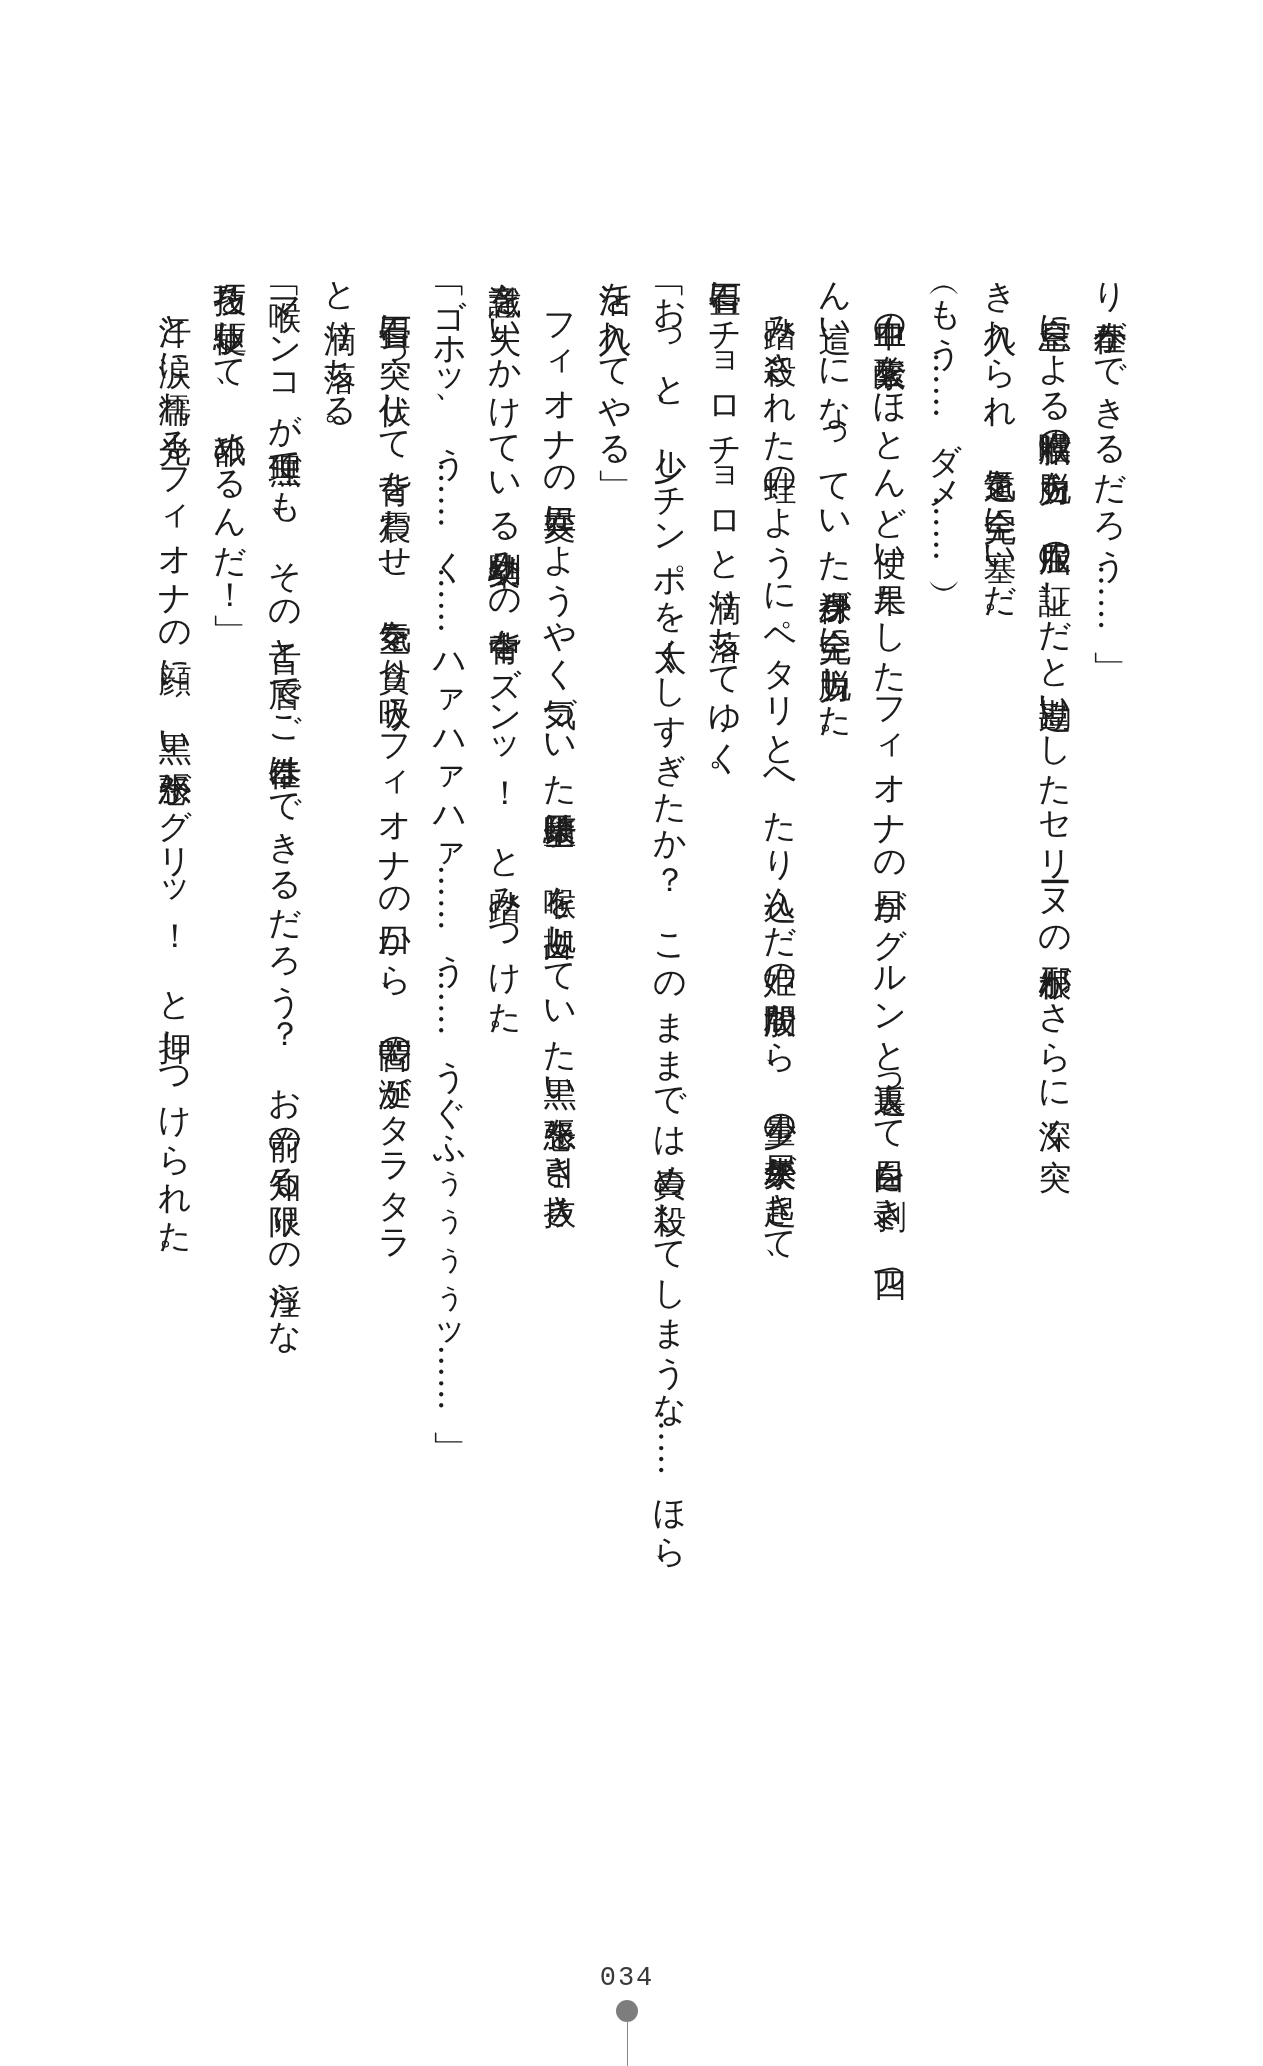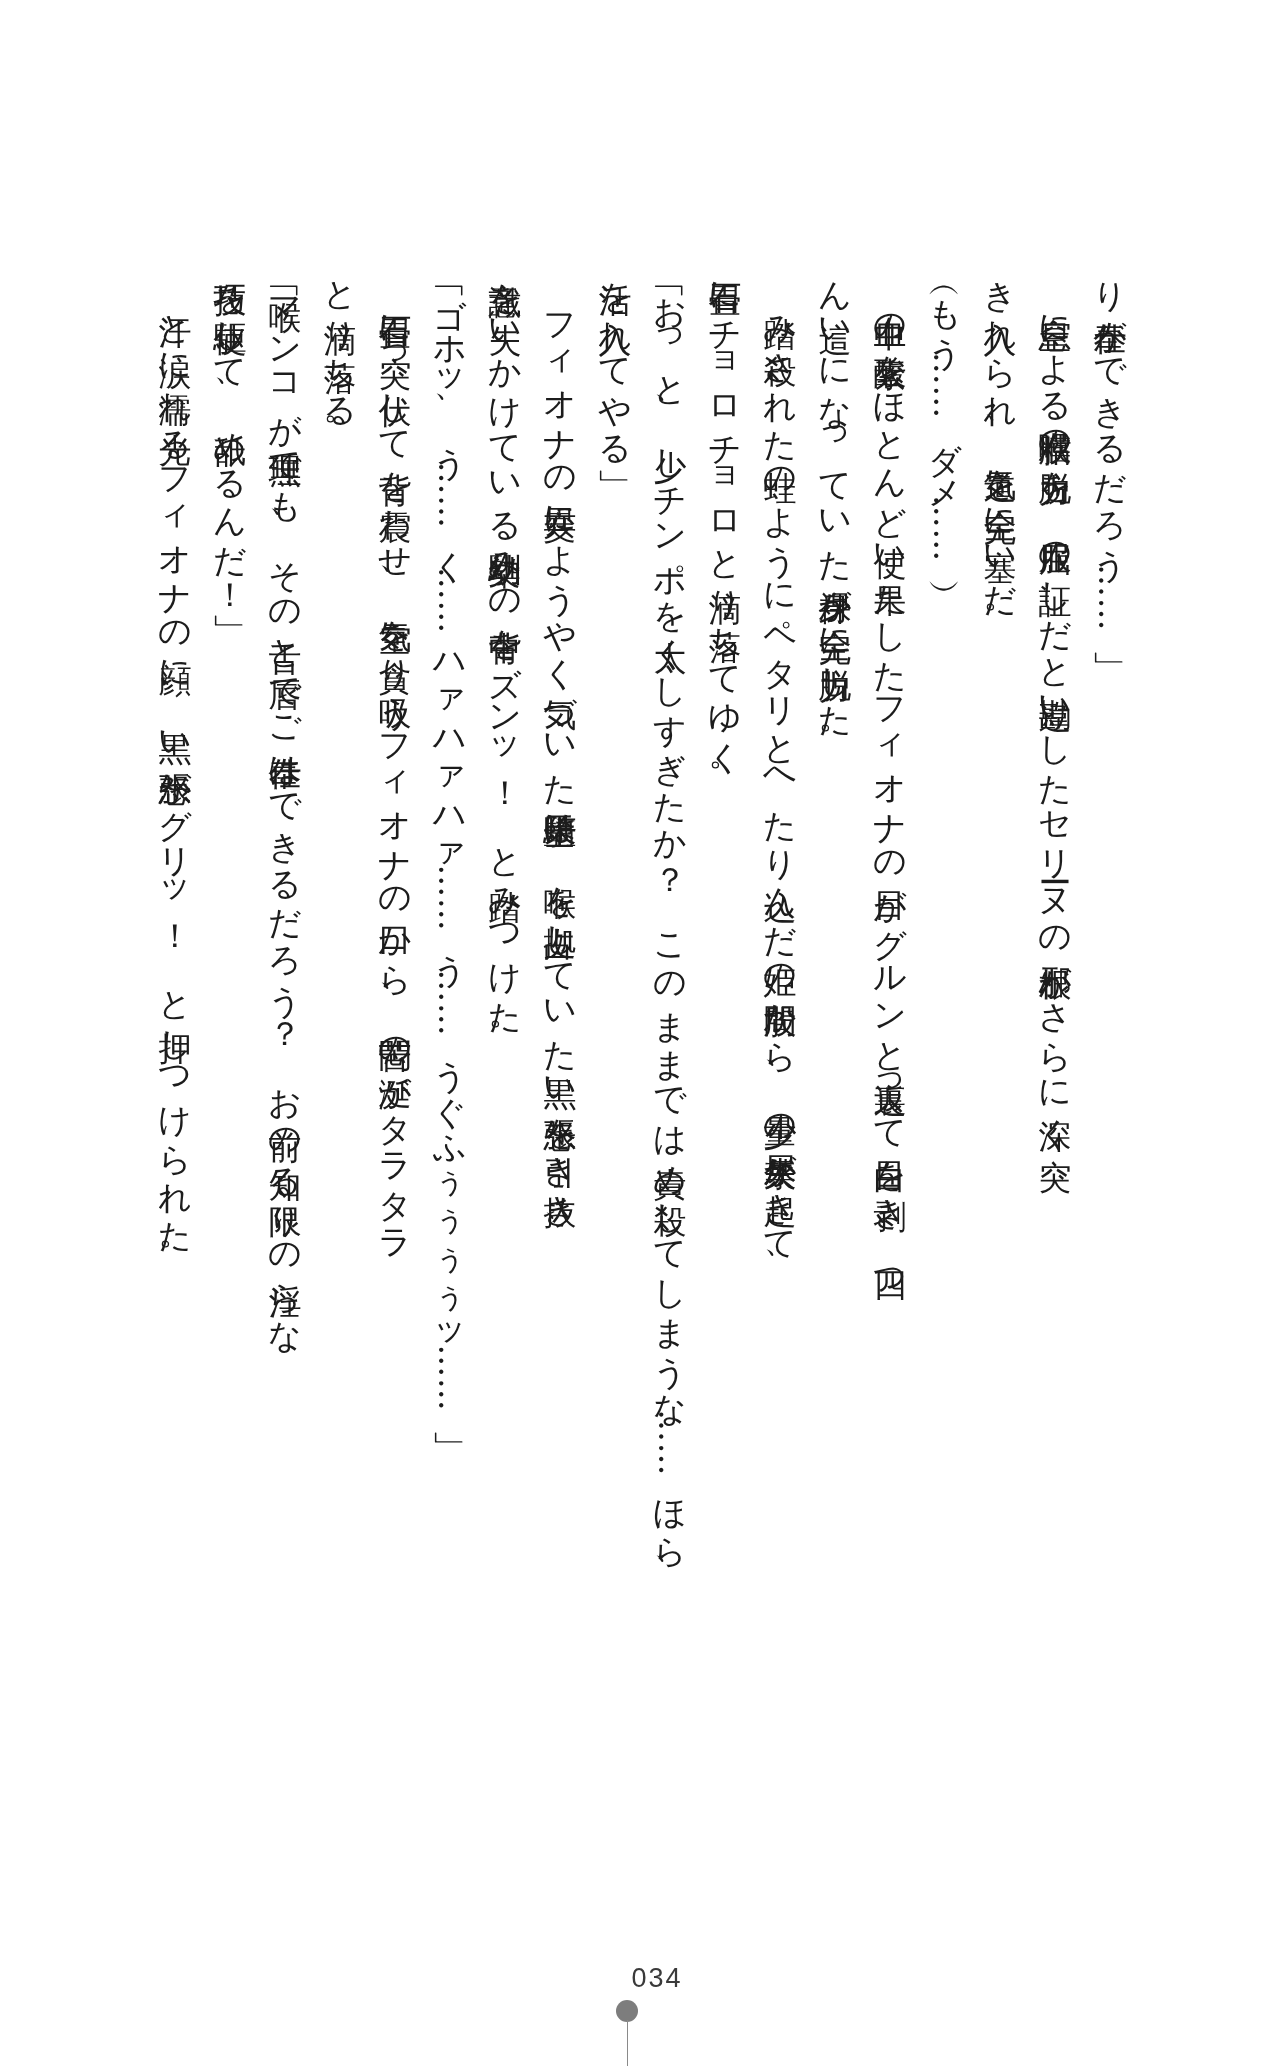--- a/index.html
+++ b/index.html
@@ -31,23 +31,23 @@
     white-space: nowrap;
     margin: 0;
   }
   .indent-none { text-indent: 0; }
   .indent-full { text-indent: 33px; }   
   .indent-half { text-indent: 17px; }   
 
   .page-number {
     position: absolute;
     top: 1963px;
-    left: 657px;
+    left: 627px;
     transform: translateX(-50%);
-    font-family: Liberation Sans, sans-serif;
+    font-family: Liberation Mono, monospace;
     font-size: 27px;
     letter-spacing: 2px;
     color: #3a3a3a;
   }
   .footer-dot {
     position: absolute;
     top: 2000px;
     left: 616px;
     width: 22px;
     height: 22px;

